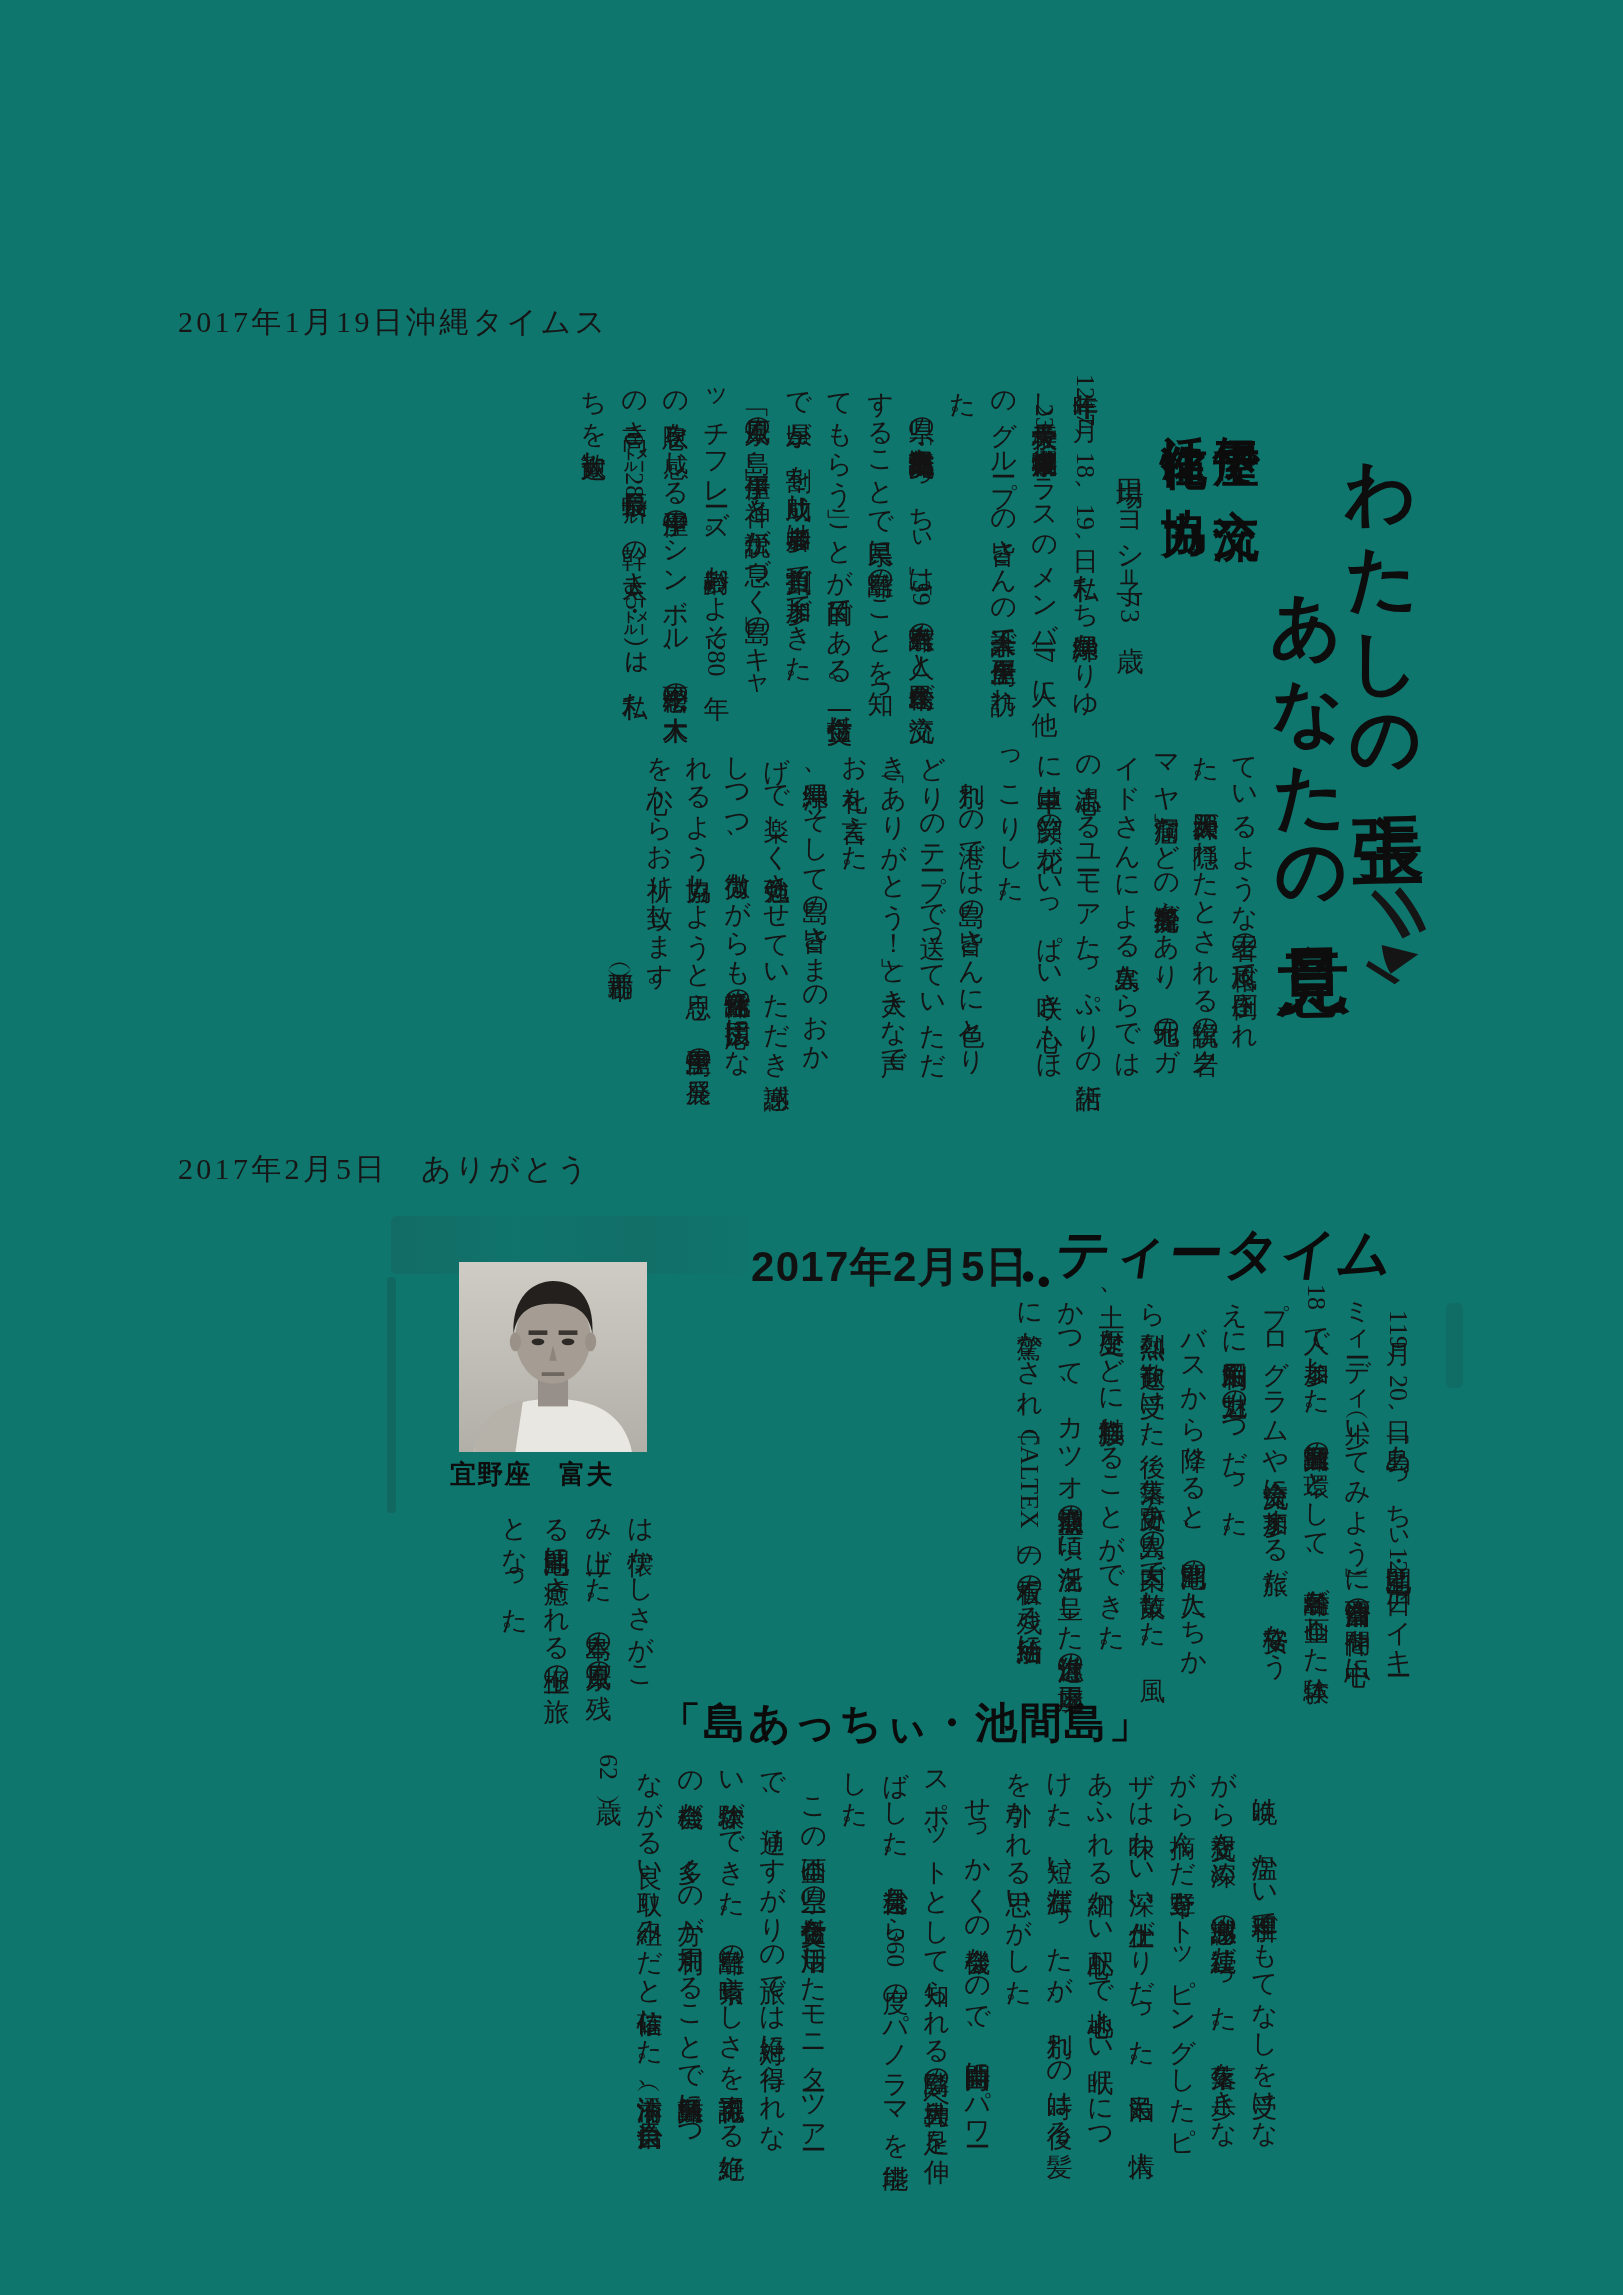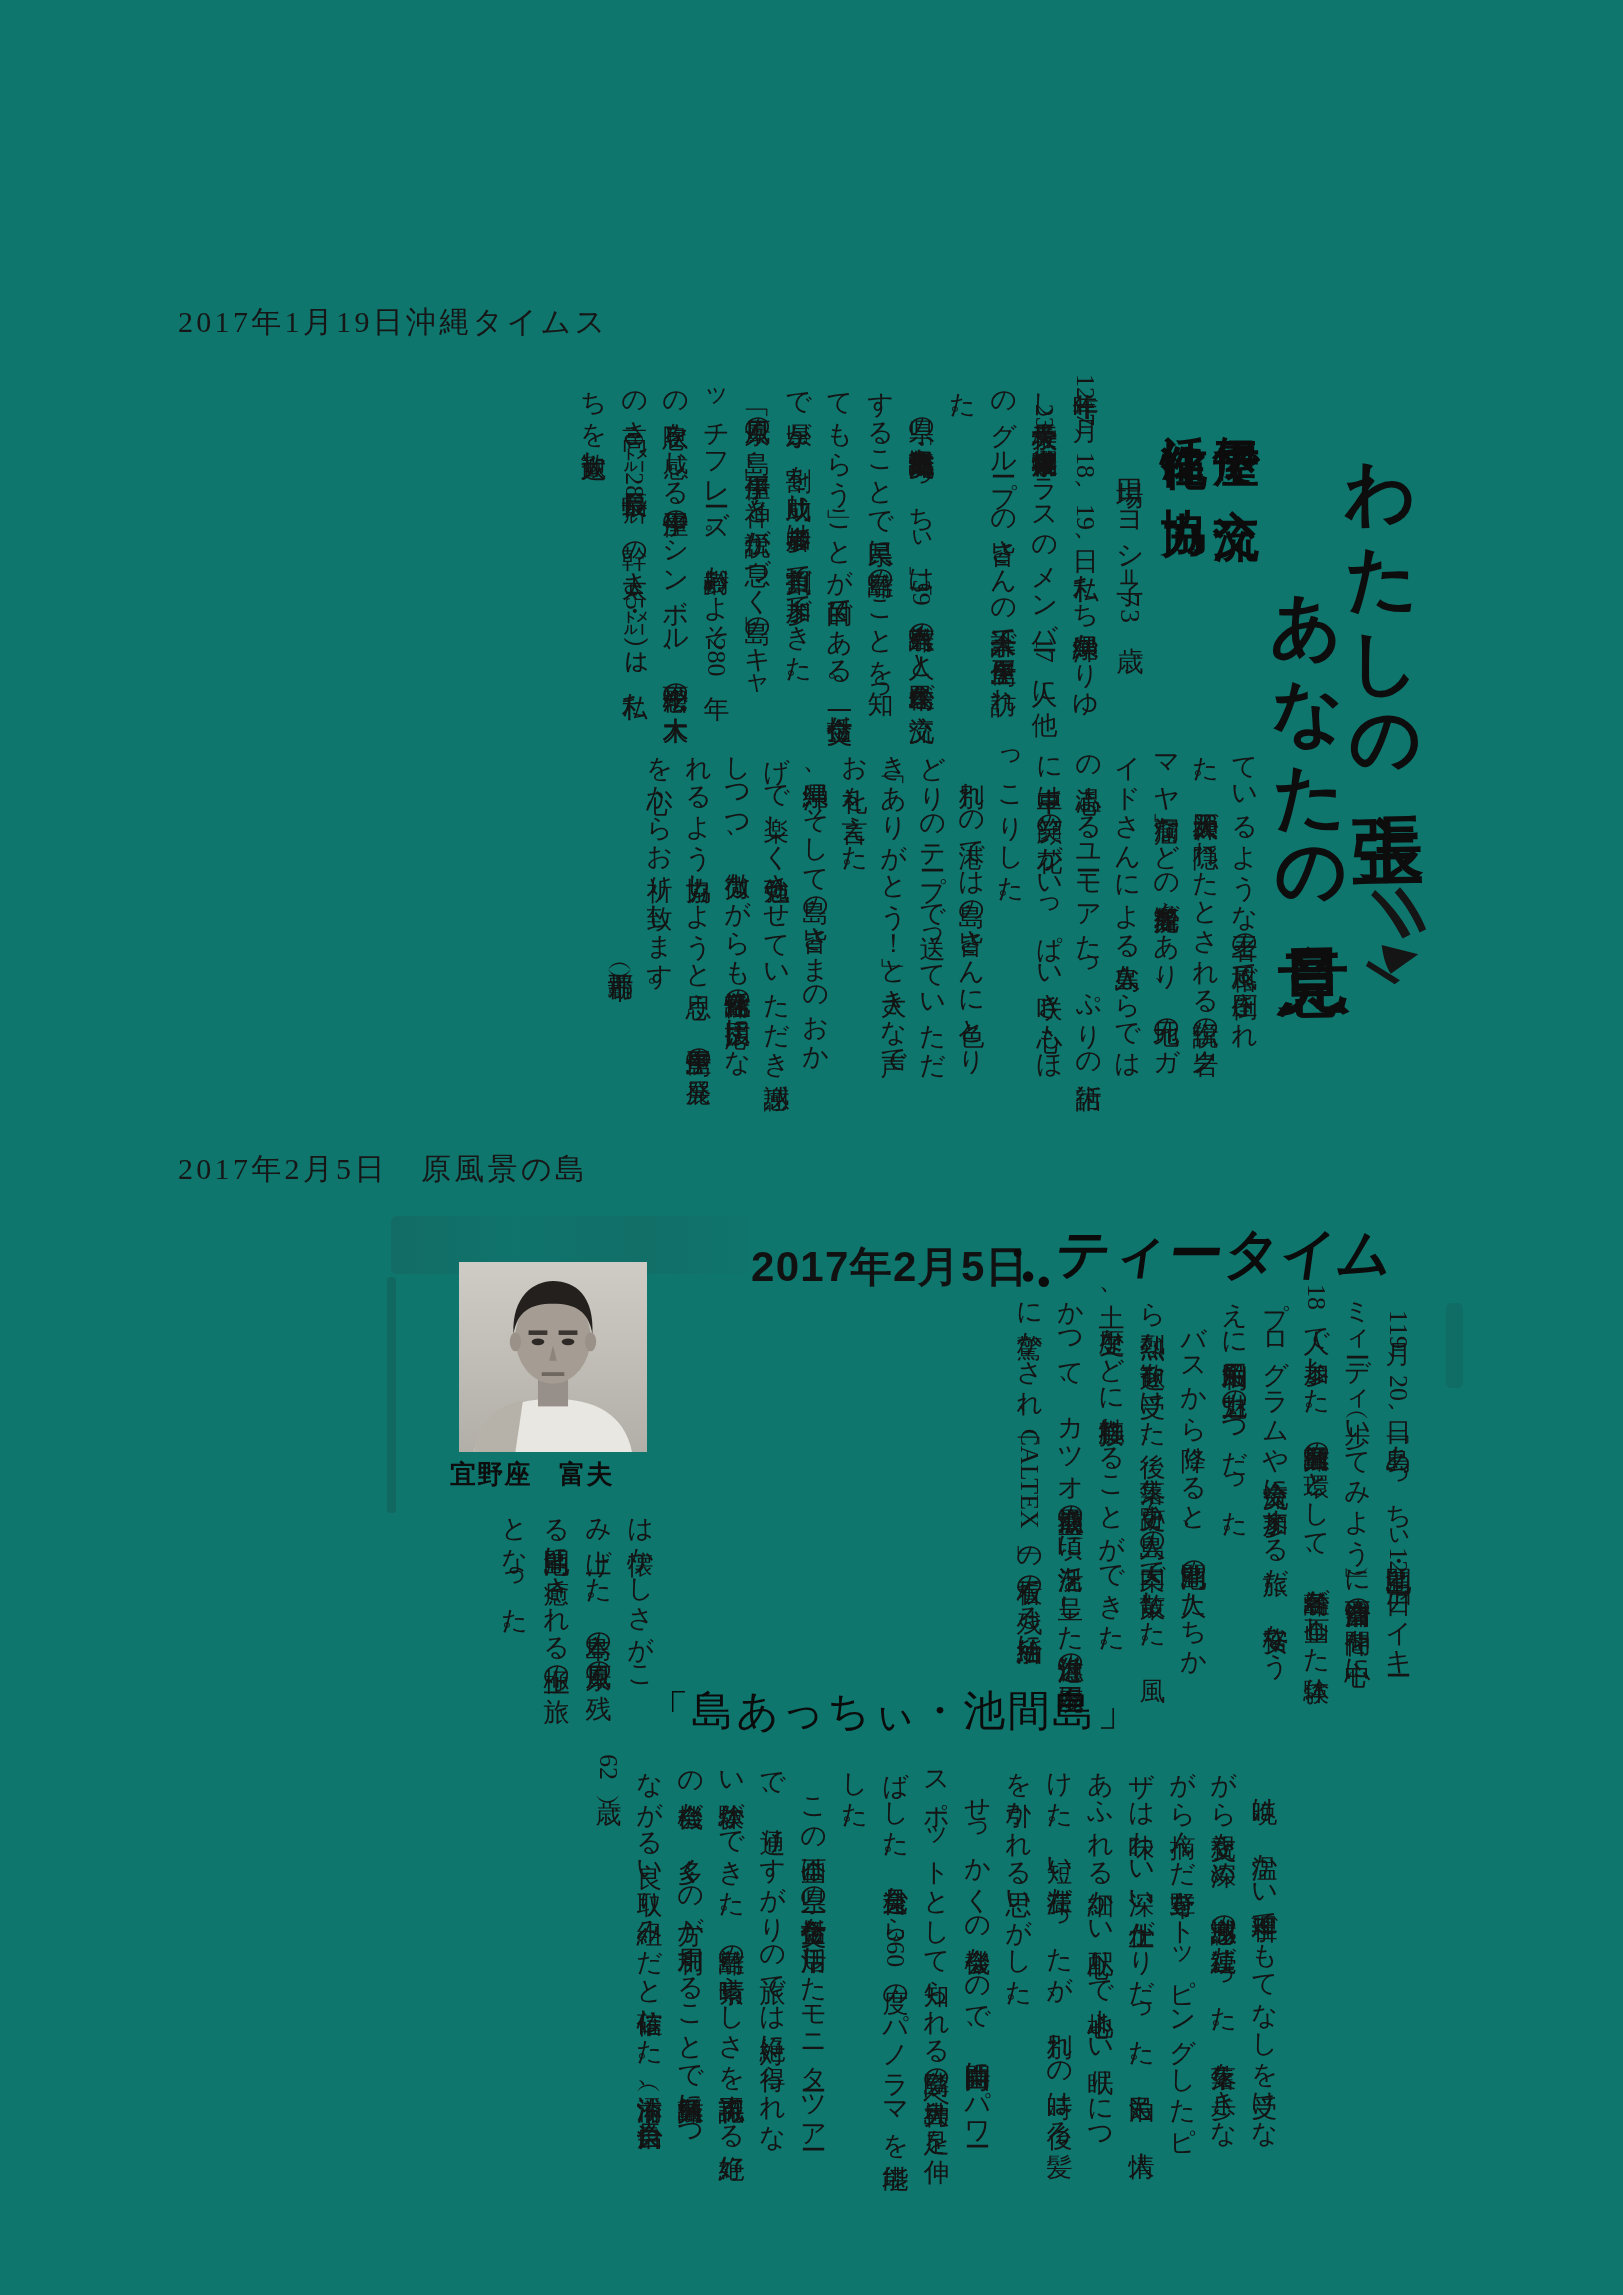--- a/index.html
+++ b/index.html
@@ -54,22 +54,22 @@
           margin:0; background:#c2bfb8; overflow:hidden; }
   .caption{ position:absolute; left:450px; top:1457px; width:207px; text-align:left;
             font-weight:bold; font-size:26px; letter-spacing:1.3px; color:#0d0d0d; }
 
   .t2-intro{ left:698px; top:1284px; width:721px; height:398px; font-size:26px; }
   .t2-intro p{ line-height:41px; }
 
   .t2-photoside{ left:397px; top:1500px; width:264px; height:182px; font-size:26px; }
   .t2-photoside p{ line-height:42px; }
 
-  .hl2{ position:absolute; left:643px; top:1679px; margin:4px;
-        font-size:42px; font-weight:normal; letter-spacing:2.6px; color:#0b0b0b; white-space:nowrap; }
+  .hl2{ position:absolute; left:643px; top:1679px; margin:16px;
+        font-size:42px; font-weight:bold; letter-spacing:2.6px; color:#0b0b0b; white-space:nowrap; }
 
   .t2-main{ left:374px; top:1754px; width:911px; height:394px; font-size:26px; }
   .t2-main p{ line-height:41px; }
 
   
   .noise{ position:absolute; pointer-events:none; }
   .n1{ left:391px; top:1216px; width:359px; height:58px; border-radius:5.2px;
        background:linear-gradient(90deg, rgba(40,40,40,.13), rgba(40,40,40,.03) 35%, rgba(40,40,40,.09) 70%, rgba(40,40,40,.02)); }
   .n2{ left:387px; top:1277px; width:9.2px; height:236px; background:rgba(30,30,30,.16); border-radius:3.9px; }
   .n3{ left:1446px; top:1303px; width:17px; height:85px; background:rgba(30,30,30,.10); border-radius:5.2px; }
@@ -109,21 +109,21 @@
 
     <div class="v t1-lower">
       <p>ているような王者の風格で圧倒された。天照大神が隠れたとされる伝説の岩「クマヤ洞窟」などの観光名所等々があり、地元のガイドさんによる島人ならではの心温まるユーモアたっぷりの話術に車中は笑顔の花がいっぱい咲き心もほっこりした。</p>
       <p>　別れの港では島の皆さんに色とりどりのテープで送っていただき「ありがとう！」と大きな声でお礼を言えた。</p>
       <p>　沖縄県、そして島の皆さまのおかげで楽しく勉強させていただき感謝しつつ、微力ながらも離島活性化の応援団になれるよう協力しようと思う。伊平屋島の発展を心からお祈り致します。</p>
       <p class="attr">（那覇市）</p>
     </div>
   </section>
 
   <section>
-    <div class="src-label src2">2017年2月5日　原風景の島</div>
+    <div class="src-label src2">2017年2月5日　ありがとう</div>
 
     <div class="noise n1"></div>
     <div class="noise n2"></div>
     <div class="noise n3"></div>
 
     <div class="header-date">2017年2月5日</div>
     <div class="logo-wrap">
       <svg class="logo-dots" viewBox="0 0 64 84">
         <circle cx="10" cy="26" r="6" fill="#0b0b0b"></circle>
         <circle cx="26" cy="62" r="8" fill="#0b0b0b"></circle>

